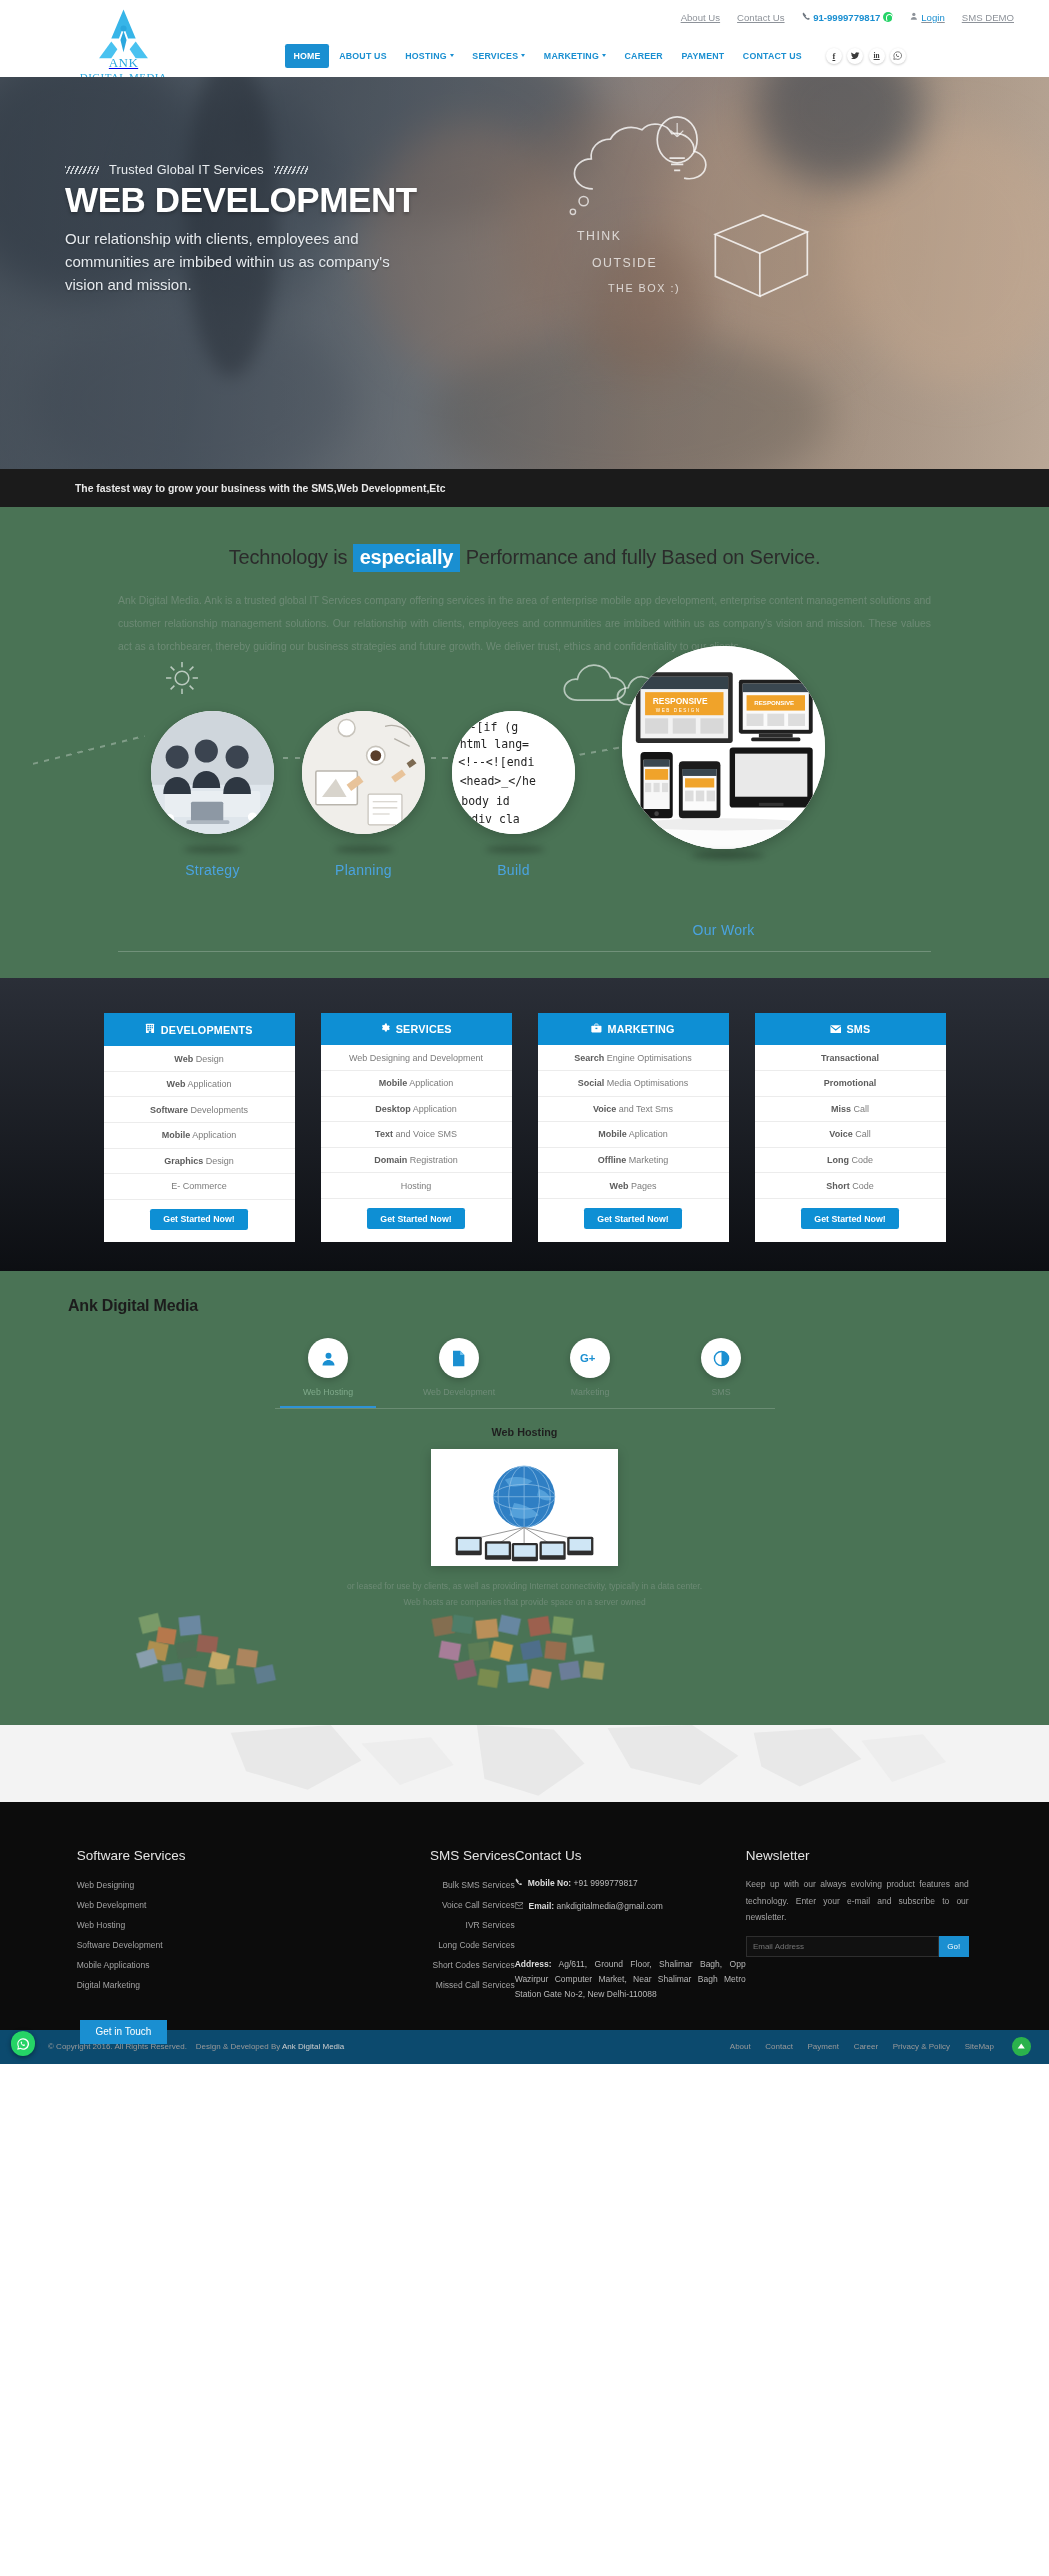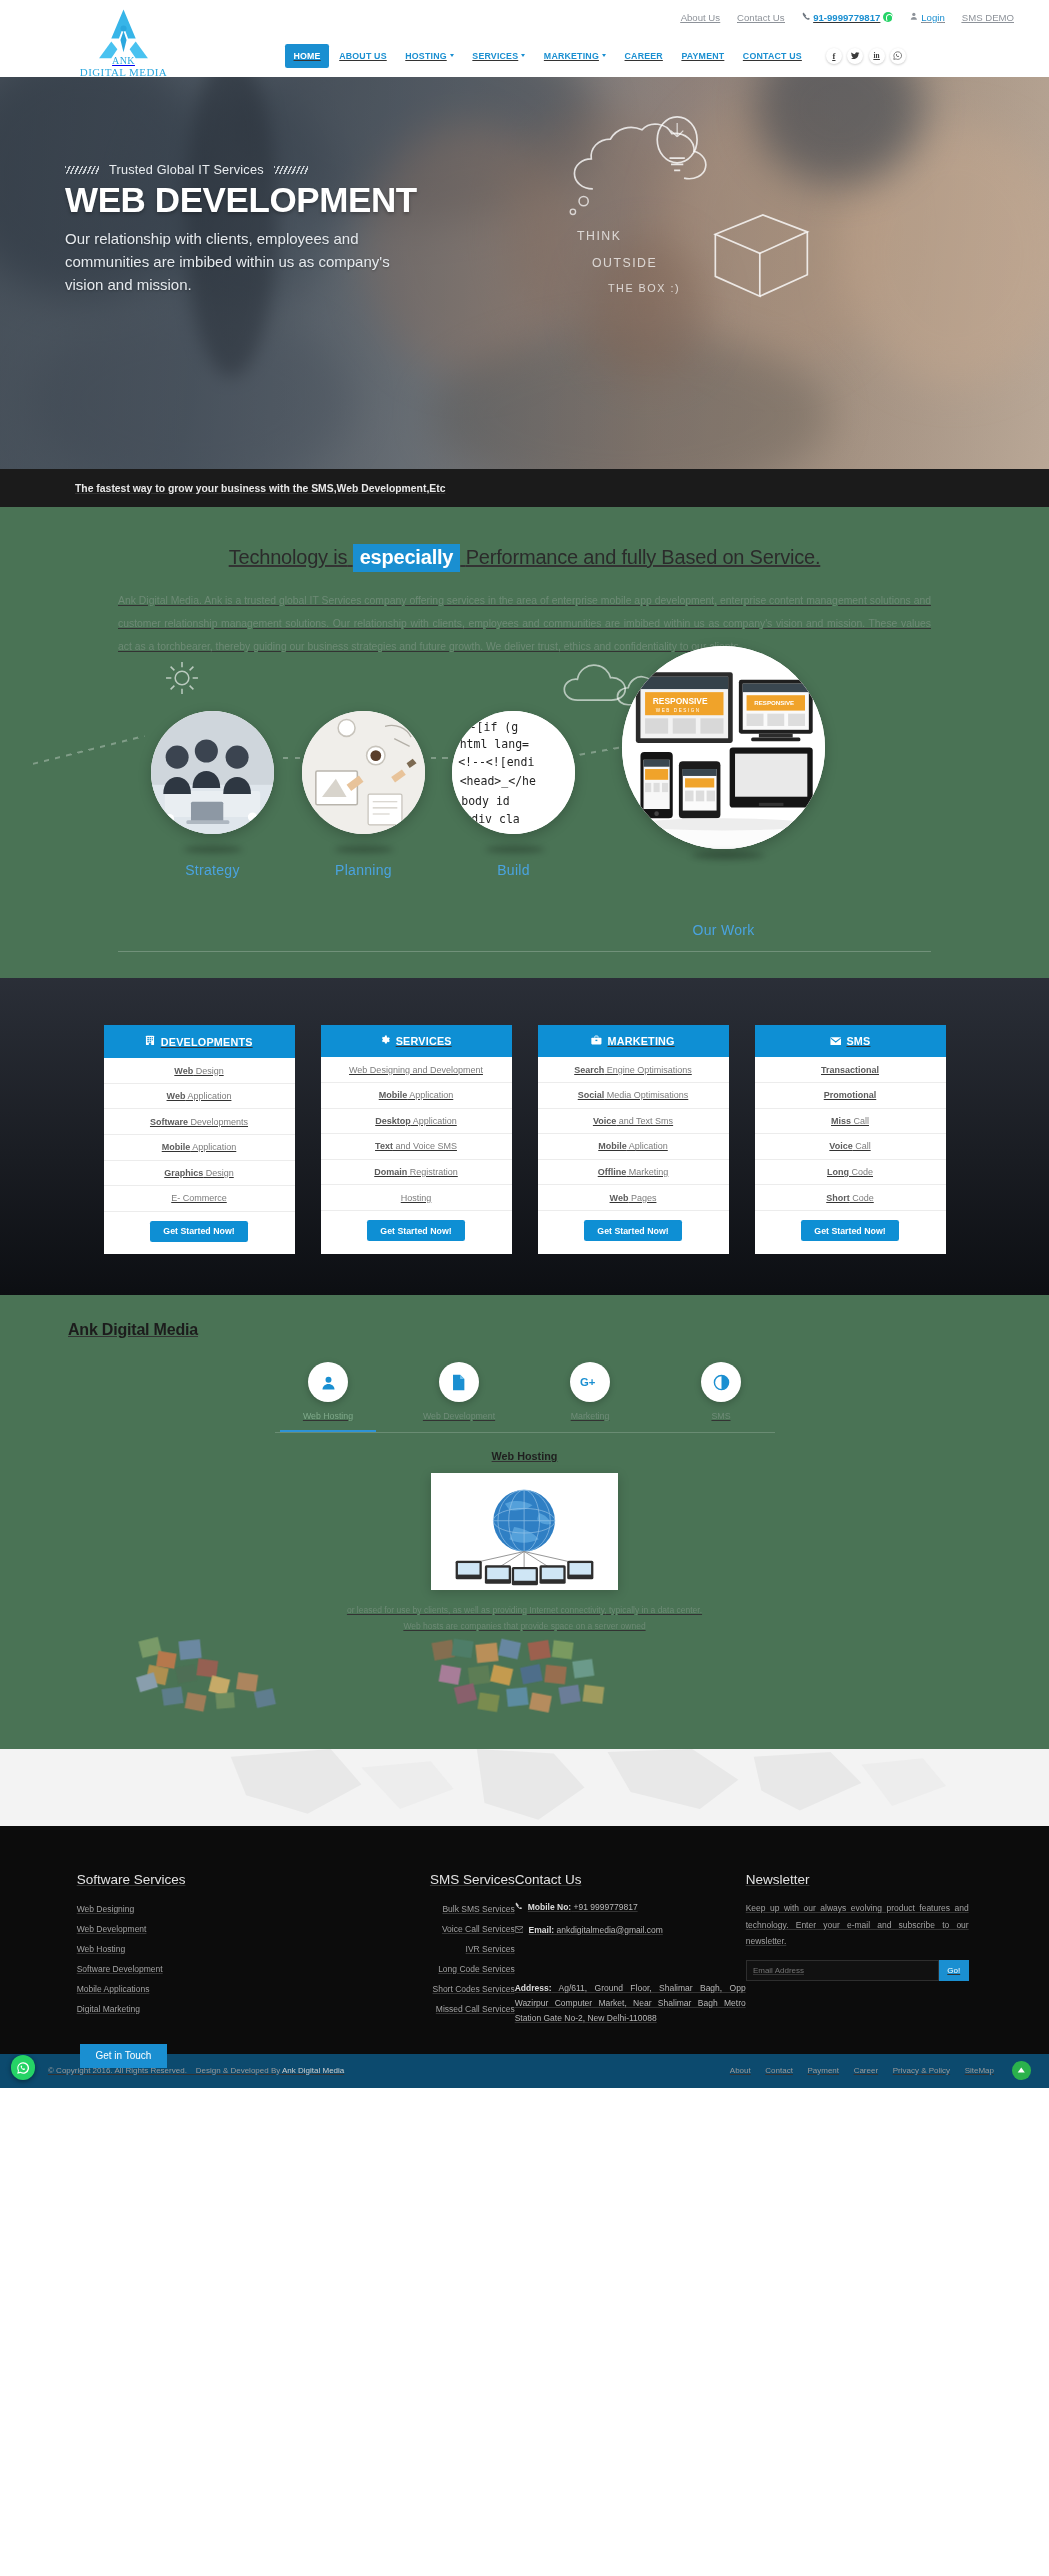--- a/index.html
+++ b/index.html
@@ -3,36 +3,36 @@
 <meta charset="utf-8">
 <style>
   * { margin:0; padding:0; box-sizing:border-box; }
   html,body { width:1049px; }
   body {
     font-family:"Liberation Sans", sans-serif;
     background:#ffffff;
     color:#333;
     -webkit-font-smoothing:antialiased;
   }
-  .page { width:1049px; position:relative; overflow:hidden;text-decoration:underline; }
+  .page { width:1049px; position:relative; overflow:hidden; }
 
   
   .topbar { height:34px; background:#fff; display:flex; align-items:center; justify-content:flex-end; padding-right:35px; }
   .topbar .tb-item { font-size:9.6px; color:#8d9299; margin-left:17px; display:flex; align-items:center; gap:3.1px; white-space:nowrap; }
   .topbar .tb-phone { color:#1a8fd1; font-weight:600; }
   .topbar .tb-login { color:#1a8fd1; }
   .ico { display:inline-block; line-height:1; }
   .wa-dot { width:10px;height:10px;border-radius:50%;background:#25d366;display:inline-block;position:relative; }
   .wa-dot:after{content:"";position:absolute;left:2.3px;top:2.3px;width:5.4px;height:5.4px;border:1.1px solid #fff;border-radius:50%;border-bottom-color:transparent;}
 
   
   .header { height:43px; background:#fff; display:flex; align-items:center; position:relative; }
   .logo { position:absolute; left:65px; top:-26px; width:117px; text-align:center; }
   .logo svg { display:block; margin:0 auto; }
-  .logo .l1 { font-family:"Liberation Serif", serif; color:#2aa7de; font-size:10px; letter-spacing:0.4px; margin-top:-10.8px;text-align:center; }
+  .logo .l1 { font-family:"Liberation Serif", serif; color:#2aa7de; font-size:13px; letter-spacing:0.4px; margin-top:-10.8px;text-align:center; }
   .logo .l2 { font-family:"Liberation Serif", serif; color:#2aa7de; font-size:11px; letter-spacing:0.4px; }
   .mainnav { margin-left:285px; display:flex; align-items:center; gap:1.5px; }
   .navlink { font-size:8.8px; font-weight:700; color:#1a8fd1; letter-spacing:0.2px; padding:7px 8.5px; white-space:nowrap; text-decoration:none; display:flex; align-items:center; gap:3.1px; }
   .navlink.active { background:#1a8fd1; color:#fff; border-radius:2.3px;text-align:center; }
   .caret { width:0;height:0;border-left:2.7px solid transparent;border-right:2.7px solid transparent;border-top:3.1px solid currentColor;display:inline-block; }
   .socials { margin-left:14px; display:flex; gap:5.4px; }
   .soc { width:16px;height:16px;border-radius:50%;background:#fff;box-shadow:0 0.8px 2.3px rgba(0,0,0,.22);display:flex;align-items:center;justify-content:center;font-size:8.5px;color:#3b3b3b;font-family:"Liberation Serif",serif;font-weight:700; }
   .soc.wa { color:#4a4a4a; }
 
   
@@ -65,21 +65,21 @@
   .dash { position:absolute; height:1.5px; background:repeating-linear-gradient(90deg,rgba(255,255,255,.30) 0 5.4px,transparent 5.4px 11.5px); }
   .circ { position:absolute; border-radius:50%; background:#fff; overflow:hidden; box-shadow:0 3.8px 12.3px rgba(0,0,0,.22); }
   .circ .fill { width:100%; height:100%; }
   .shadow-el { position:absolute; width:60px;height:7px;border-radius:50%;background:rgba(0,0,0,.25);filter:blur(3.1px); }
   .plabel { position:absolute; font-size:14px; color:#4aa3e0; letter-spacing:0.3px; font-family:"Liberation Sans",sans-serif; text-align:center; }
   .hr-green { width:813px; margin:0 auto; border-top:0.8px solid rgba(255,255,255,.22); }
 
   
   .darkwrap { background:#15171c; padding:35px 0 29px; position:relative; }
   .darkwrap:before { content:""; position:absolute; inset:0; background:linear-gradient(180deg,rgba(60,66,78,.55),rgba(12,14,18,.95)); }
-  .cols { position:relative; display:flex; gap:26px; width:842px; margin:12px auto; }
+  .cols { position:relative; display:flex; gap:26px; width:842px; margin:0 auto; }
   .col { flex:1; background:#fff; }
   .col-h { background:#0e8fd4; color:#fff; text-align:center; padding:10px 0; font-size:10.8px; font-weight:600; display:flex; align-items:center; justify-content:center; gap:5.4px; letter-spacing:0.2px; }
   .col-row { text-align:center; padding:7.3px 3.1px; font-size:9px; color:#7c7c7c; border-bottom:0.8px solid #ececec; }
   .col-row b { color:#5c5c5c; }
   .col-btn-wrap { padding:9.2px 0 12.3px; text-align:center; }
   .col-btn { background:#0e8fd4; color:#fff; border:none; font-size:8.8px; font-weight:600; padding:5.4px 13px; border-radius:2.3px; cursor:pointer; font-family:"Liberation Sans",sans-serif; }
 
   
   .green2 { background:#4a7355; padding:26px 0 0; position:relative; }
   .g2-title { margin-left:68px; font-size:16px; font-weight:700; color:#1c1c1c; letter-spacing:-0.2px; }

